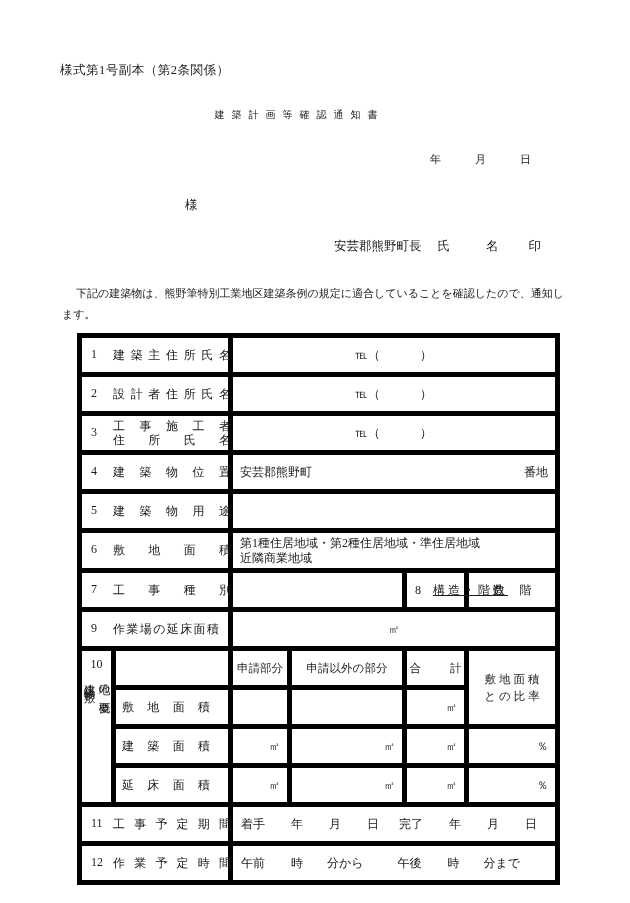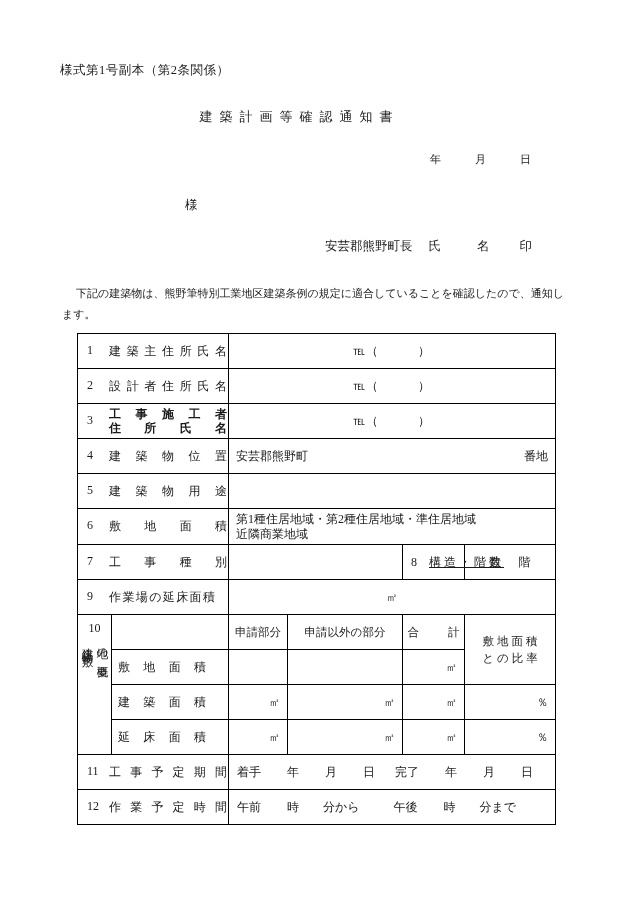--- a/index.html
+++ b/index.html
@@ -33,21 +33,21 @@
     letter-spacing: 0.5px;
     white-space: nowrap;
   }
 
   .doc-title {
     position: absolute;
     left: 0;
     right: 0;
     top: 108px;
     text-align: center;
-    font-size: 13px;
+    font-size: 10px;
     letter-spacing: 7px;
     text-indent: 7px;
     padding-left: 20px;
   }
 
   .date-line {
     position: absolute;
     top: 152px;
     left: 430px;
     font-size: 11px;
@@ -61,21 +61,21 @@
   .addressee {
     position: absolute;
     top: 197px;
     left: 185px;
     font-size: 12.5px;
   }
 
   .issuer {
     position: absolute;
     top: 238px;
-    left: 325px;
+    left: 334px;
     font-size: 12.5px;
     white-space: nowrap;
   }
   .issuer .sp-a { display: inline-block; width: 16px; }
   .issuer .sp-b { display: inline-block; width: 36px; }
   .issuer .sp-c { display: inline-block; width: 30px; }
 
   .body-text {
     position: absolute;
     top: 283px;
@@ -90,21 +90,21 @@
   .form-table {
     position: absolute;
     left: 77px;
     top: 333px;
     width: 478px;
     border-collapse: collapse;
     table-layout: fixed;
     font-size: 12px;
   }
   .form-table td {
-    border: 1px solid #000000;
+    border: 5px solid #000000;
     padding: 0;
     vertical-align: middle;
     height: 34px;
   }
 
   .lbl {
     text-align: left;
     padding-left: 9px !important;
     white-space: nowrap;
   }
@@ -130,21 +130,20 @@
   .spread-two {
     display: inline-block;
     width: 118px;
     vertical-align: middle;
     line-height: 14px;
   }
   .spread-two span {
     display: block;
     text-align: justify;
     text-align-last: justify;
-    font-weight: bold;
   }
 
   .tel-cell {
     text-align: center;
   }
   .tel {
     letter-spacing: 1px;
   }
 
   .cell-pad {

